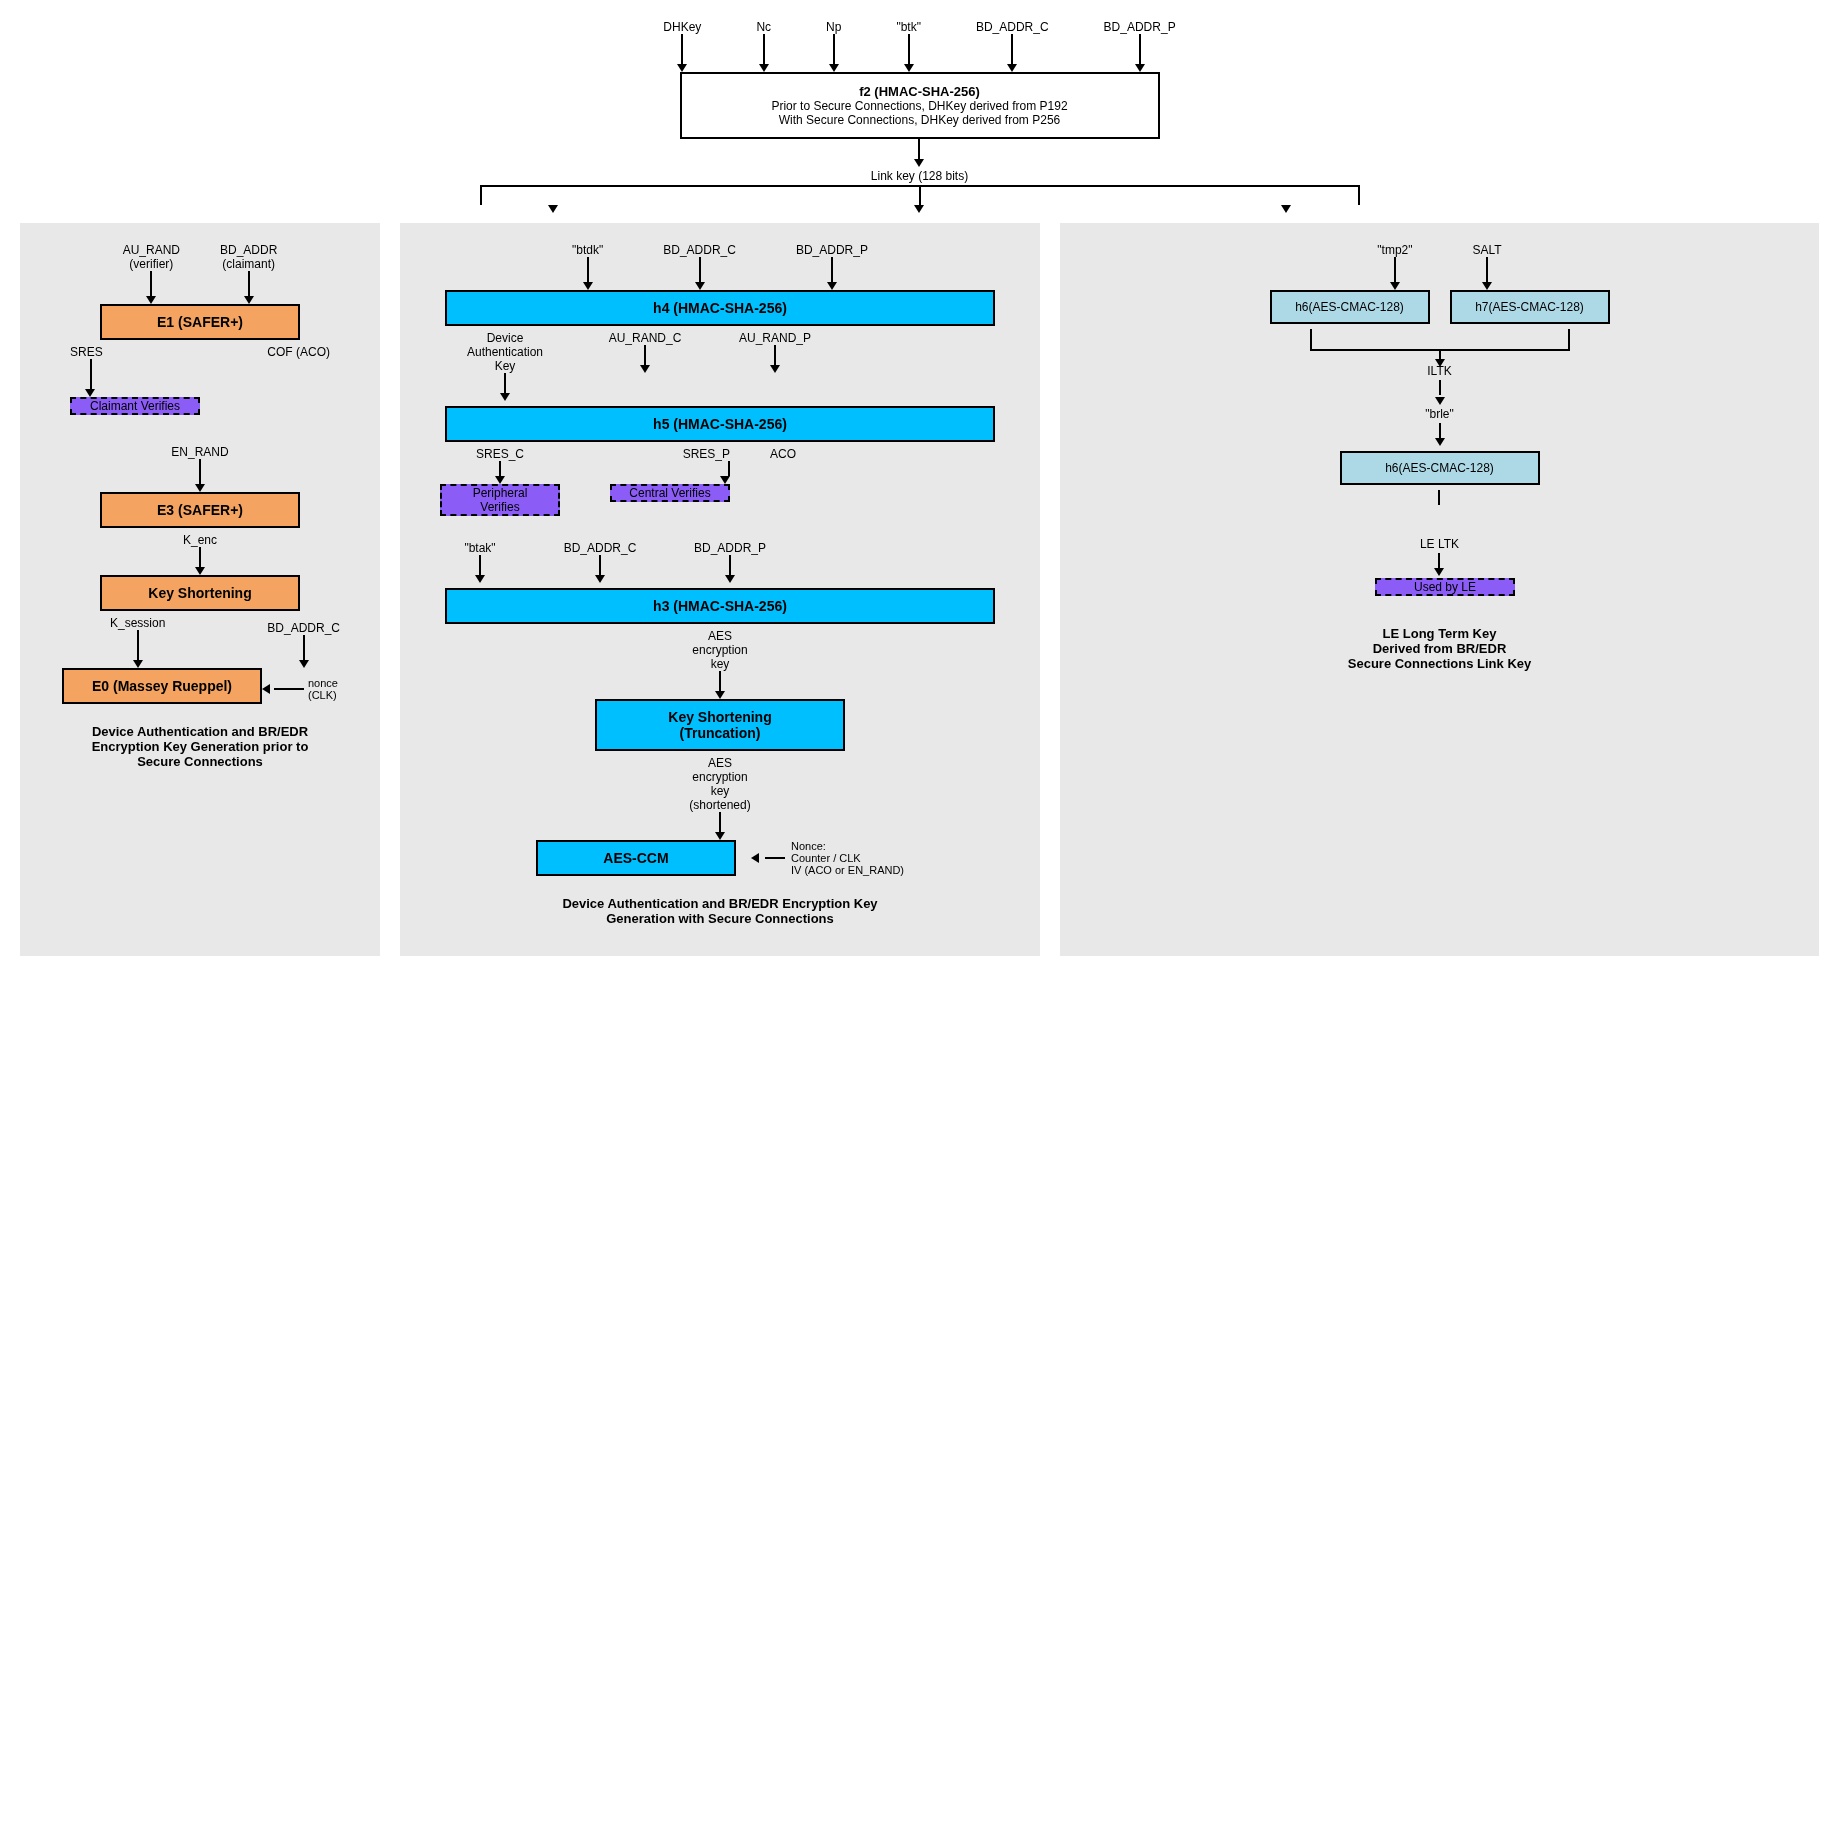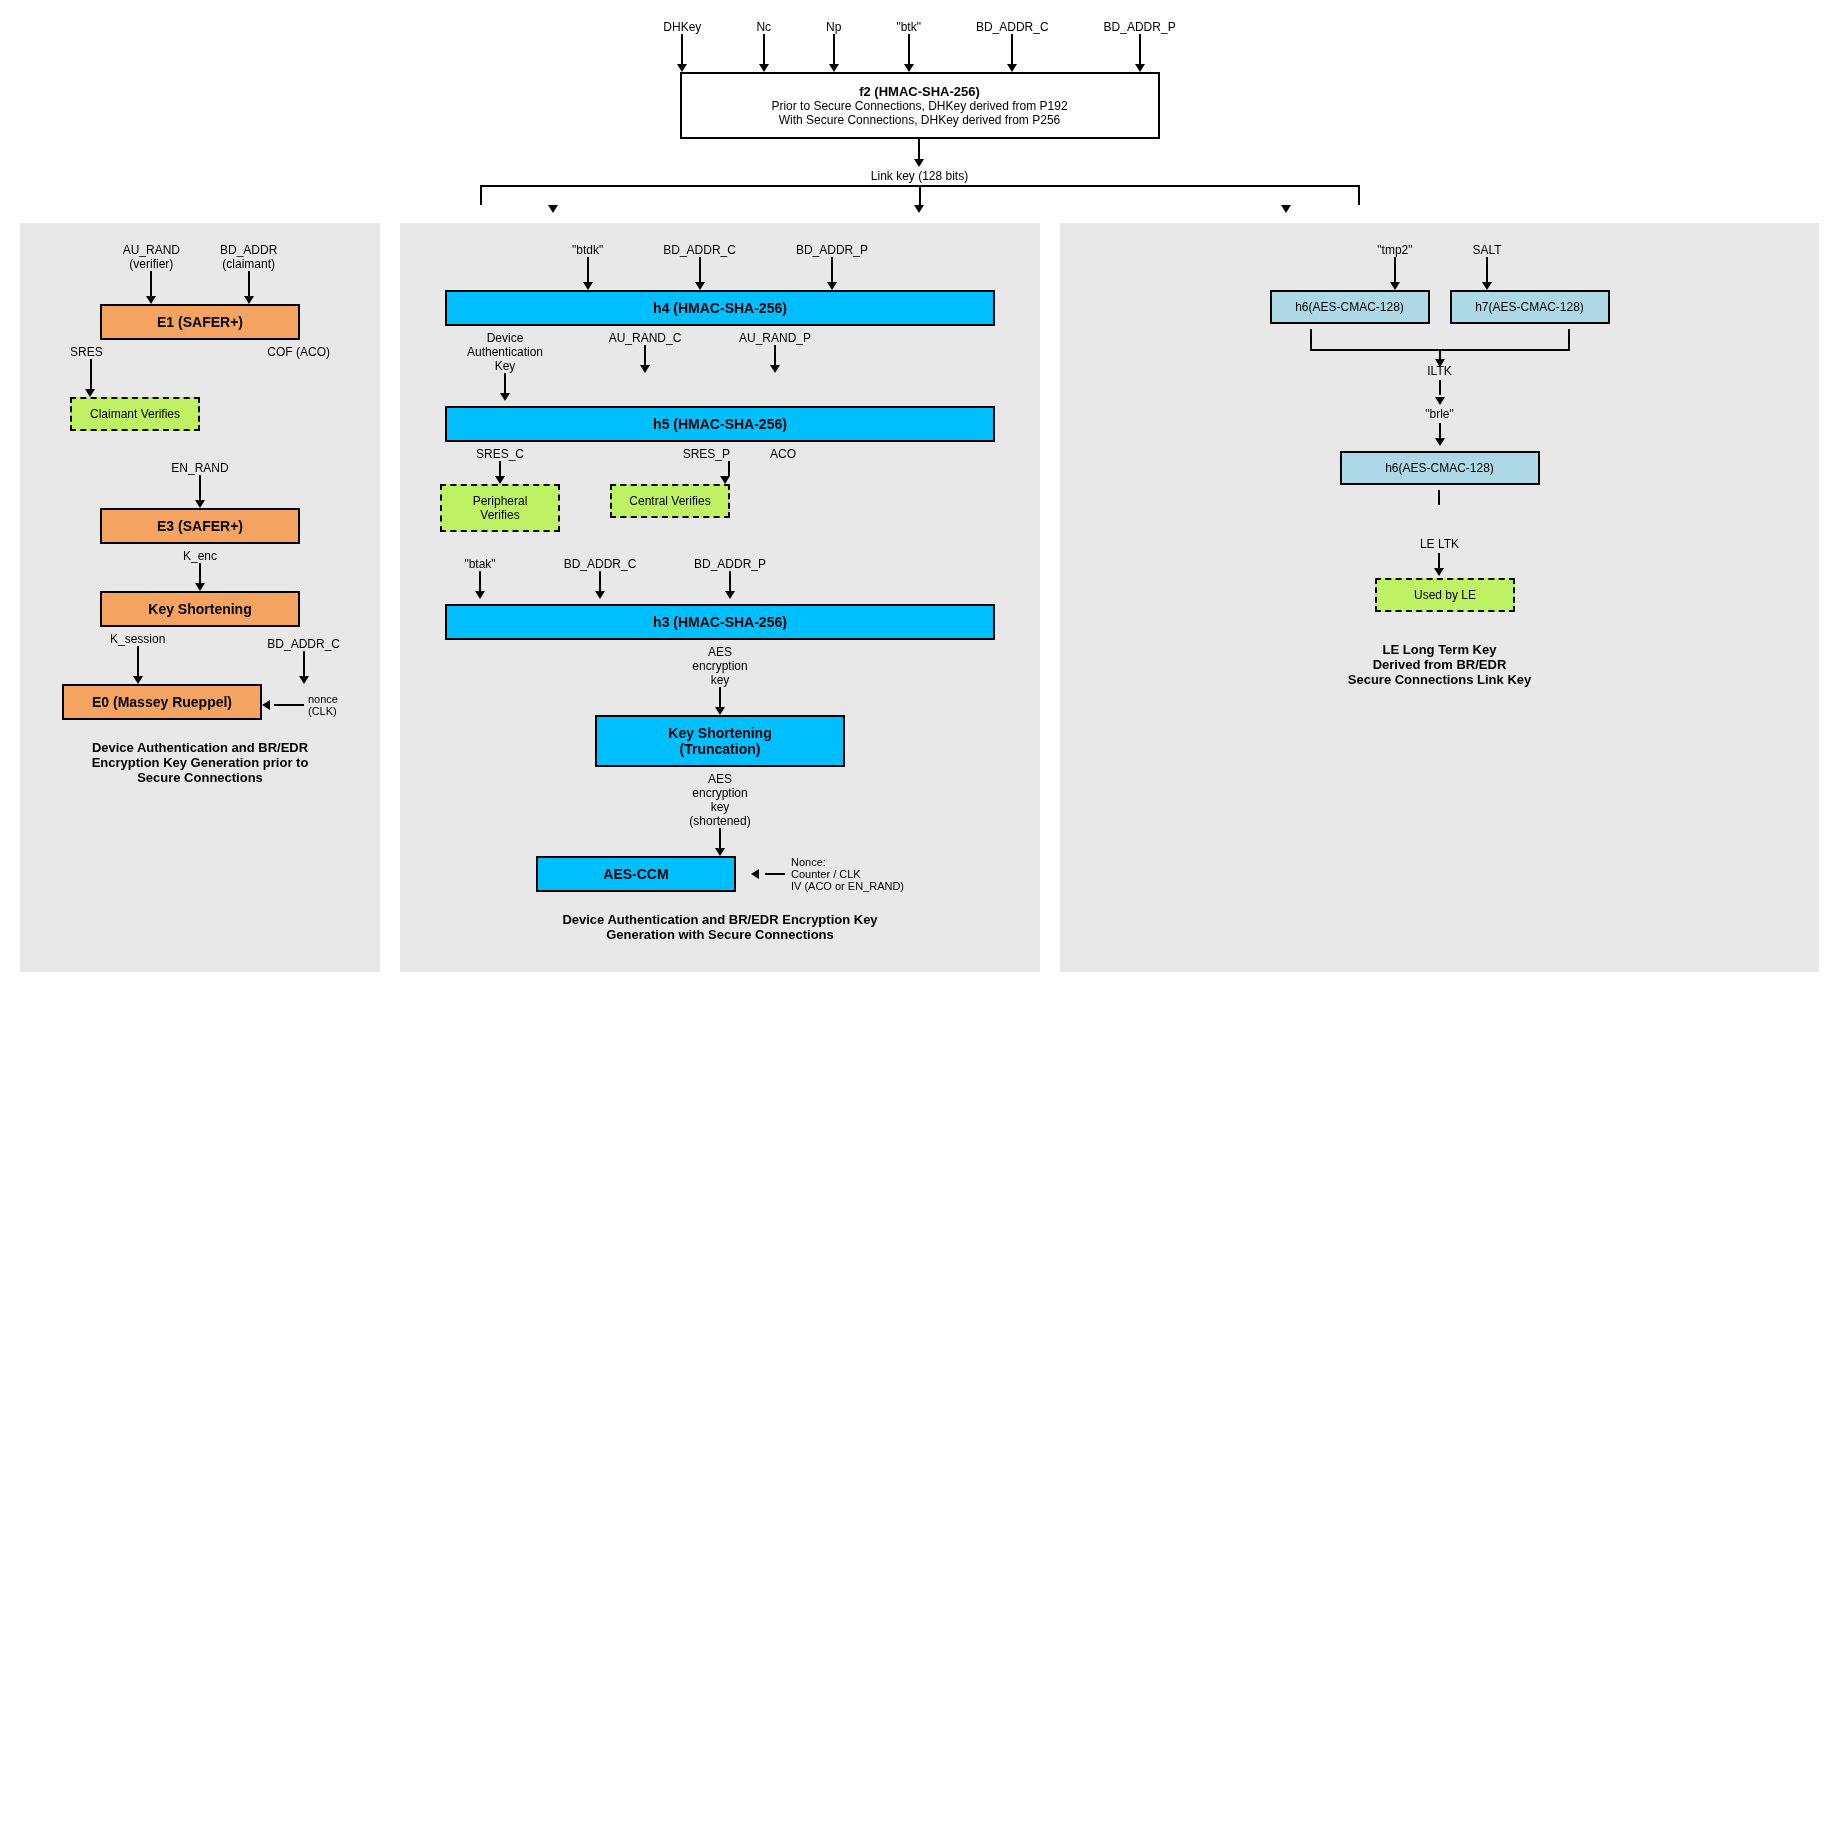--- a/index.html
+++ b/index.html
@@ -32,24 +32,24 @@
       background: #F4A460;
       border: 2px solid #000;
       padding: 8px 16px;
       text-align: center;
       font-weight: bold;
       font-size: 14px;
     }
 
     .box-dashed {
       border: 2px dashed #000;
-      padding: 8px 16px;
+      padding: 0 16px;
       text-align: center;
       font-size: 13px;
-      background: #bef264;
+      background: #8b5cf6;
     }
 
     .box-light-blue {
       background: #ADD8E6;
       border: 2px solid #000;
       padding: 8px 16px;
       text-align: center;
       font-size: 13px;
     }
 

